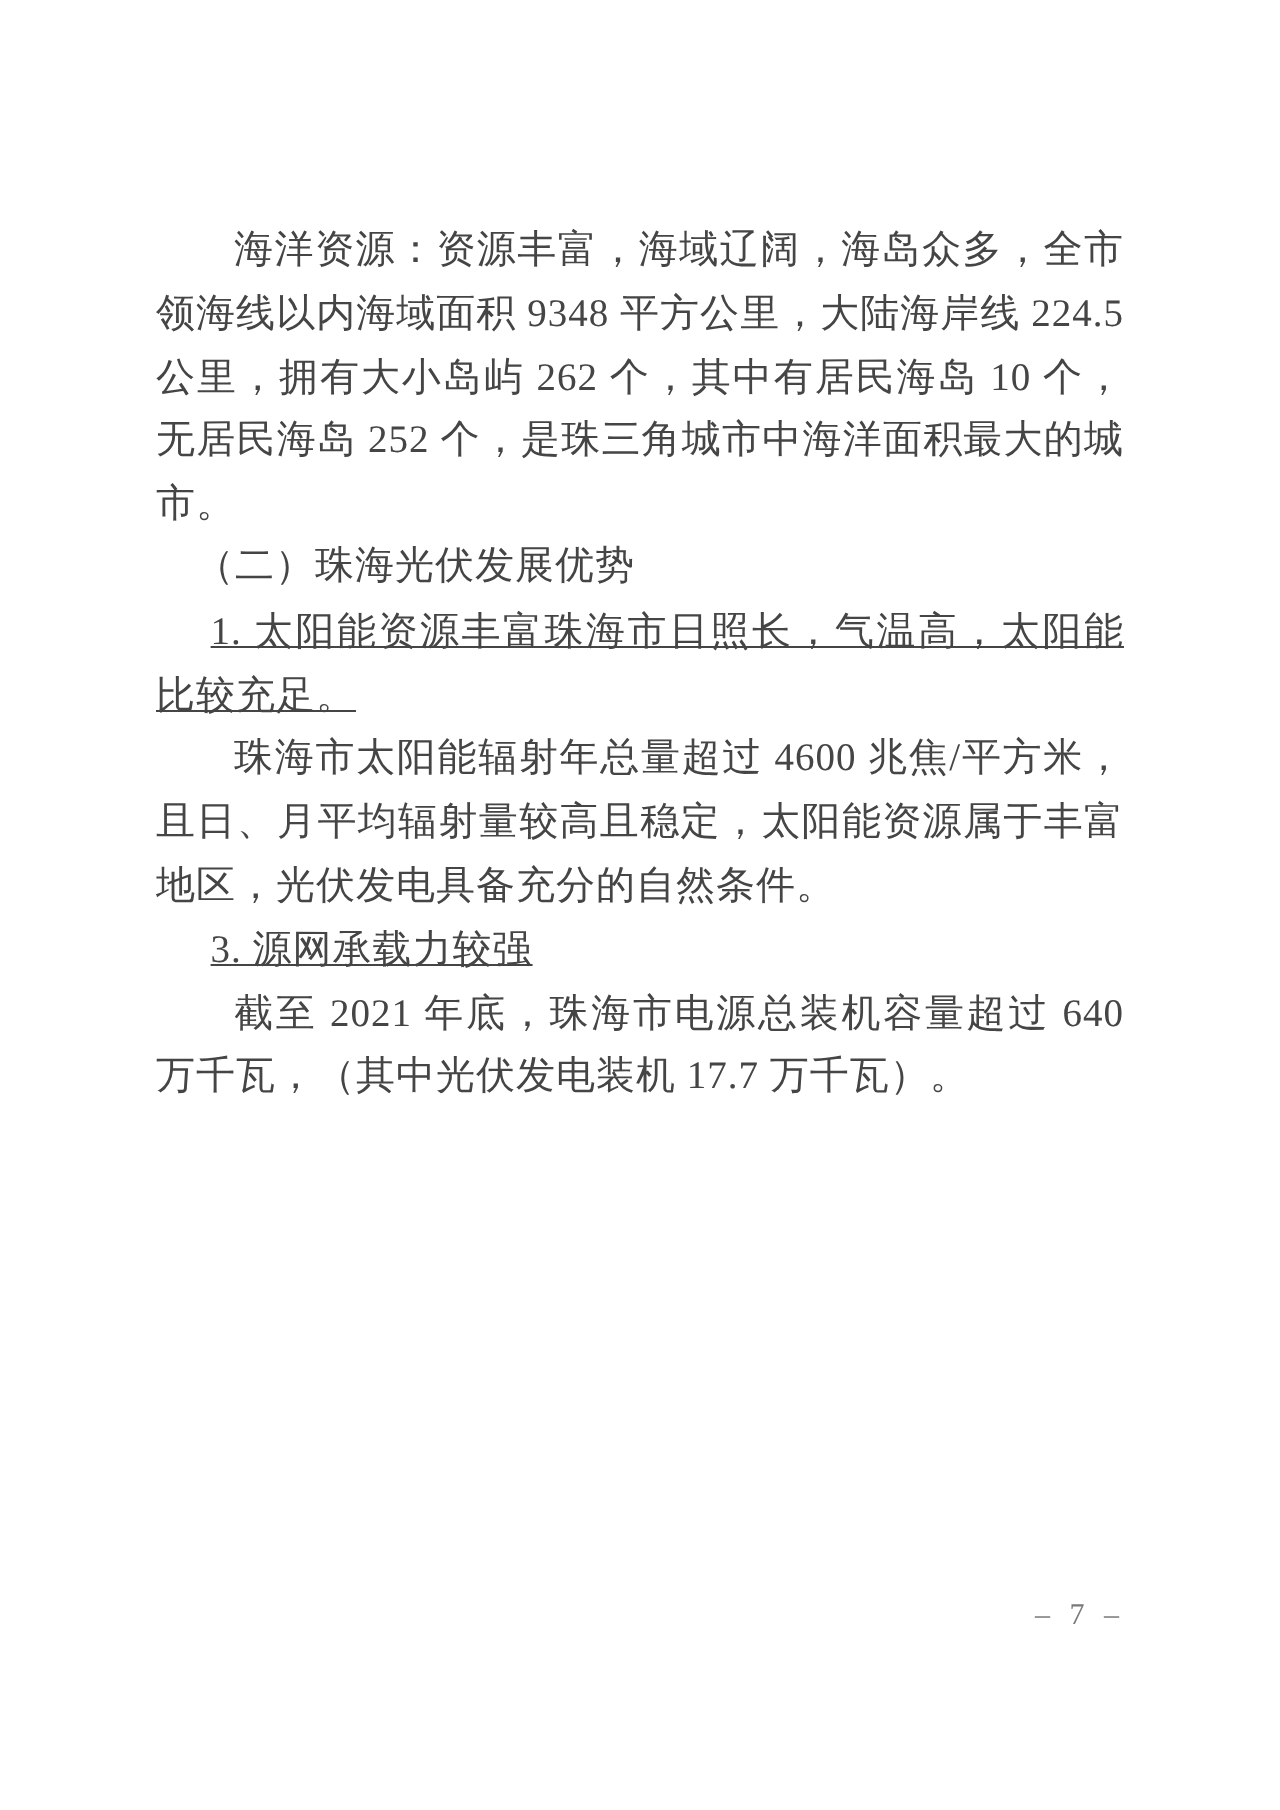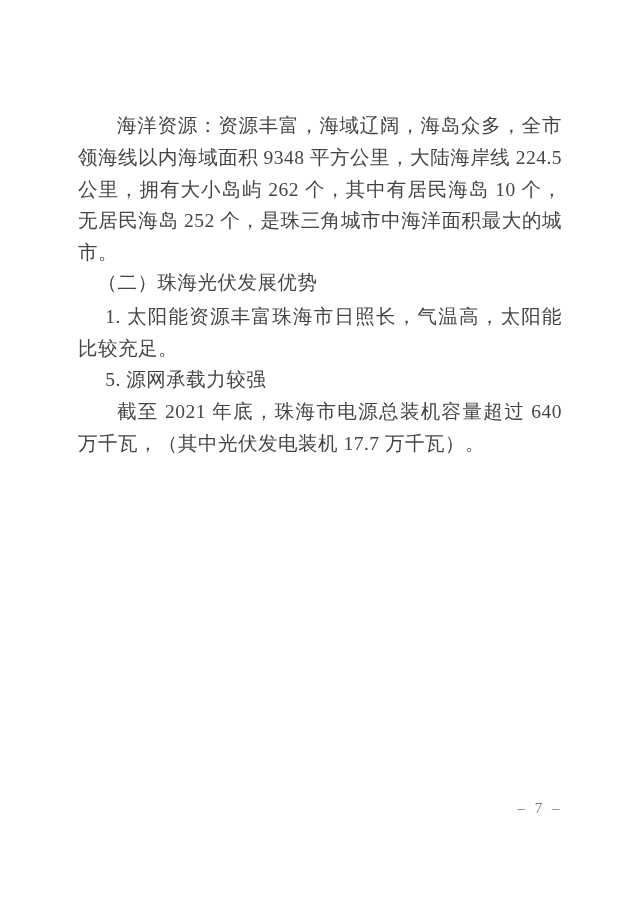--- a/index.html
+++ b/index.html
@@ -33,21 +33,21 @@
     text-align: justify;
     text-justify: inter-ideograph;
     letter-spacing: 0.5px;
   }
   .document-body p {
     margin: 0;
     padding: 0;
   }
   p.para-body   { text-indent: 2em; }
   p.para-head   { text-indent: 1em; font-family: Liberation Mono, monospace; }
-  p.para-number { text-indent: 1.4em; }
+  p.para-number { text-indent: 1.4em; text-decoration: underline; }
   .page-number {
     position: absolute;
     top: 798px;
     left: 500px;
     width: 80px;
     text-align: center;
     color: #7a7a7a;
     font-size: 15px;
     letter-spacing: 3px;
     line-height: 20px;
@@ -55,19 +55,20 @@
 </style>
 </head>
 <body>
 
 <div class="document-page">
 
   <div class="document-body">
     <p class="para-body">海洋资源：资源丰富，海域辽阔，海岛众多，全市领海线以内海域面积 9348 平方公里，大陆海岸线 224.5 公里，拥有大小岛屿 262 个，其中有居民海岛 10 个，无居民海岛 252 个，是珠三角城市中海洋面积最大的城市。</p>
     <p class="para-head">（二）珠海光伏发展优势</p>
     <p class="para-number">1. 太阳能资源丰富珠海市日照长，气温高，太阳能比较充足。</p>
-    <p class="para-number">5. 源网承载力较强</p>
+    <p class="para-body">珠海市太阳能辐射年总量超过 4600 兆焦/平方米，且日、月平均辐射量较高且稳定，太阳能资源属于丰富地区，光伏发电具备充分的自然条件。</p>
+    <p class="para-number">3. 源网承载力较强</p>
     <p class="para-body">截至 2021 年底，珠海市电源总装机容量超过 640 万千瓦，（其中光伏发电装机 17.7 万千瓦）。</p>
   </div>
 
   <div class="page-number">– 7 –</div>
 
 </div>
 
 </body></html>

